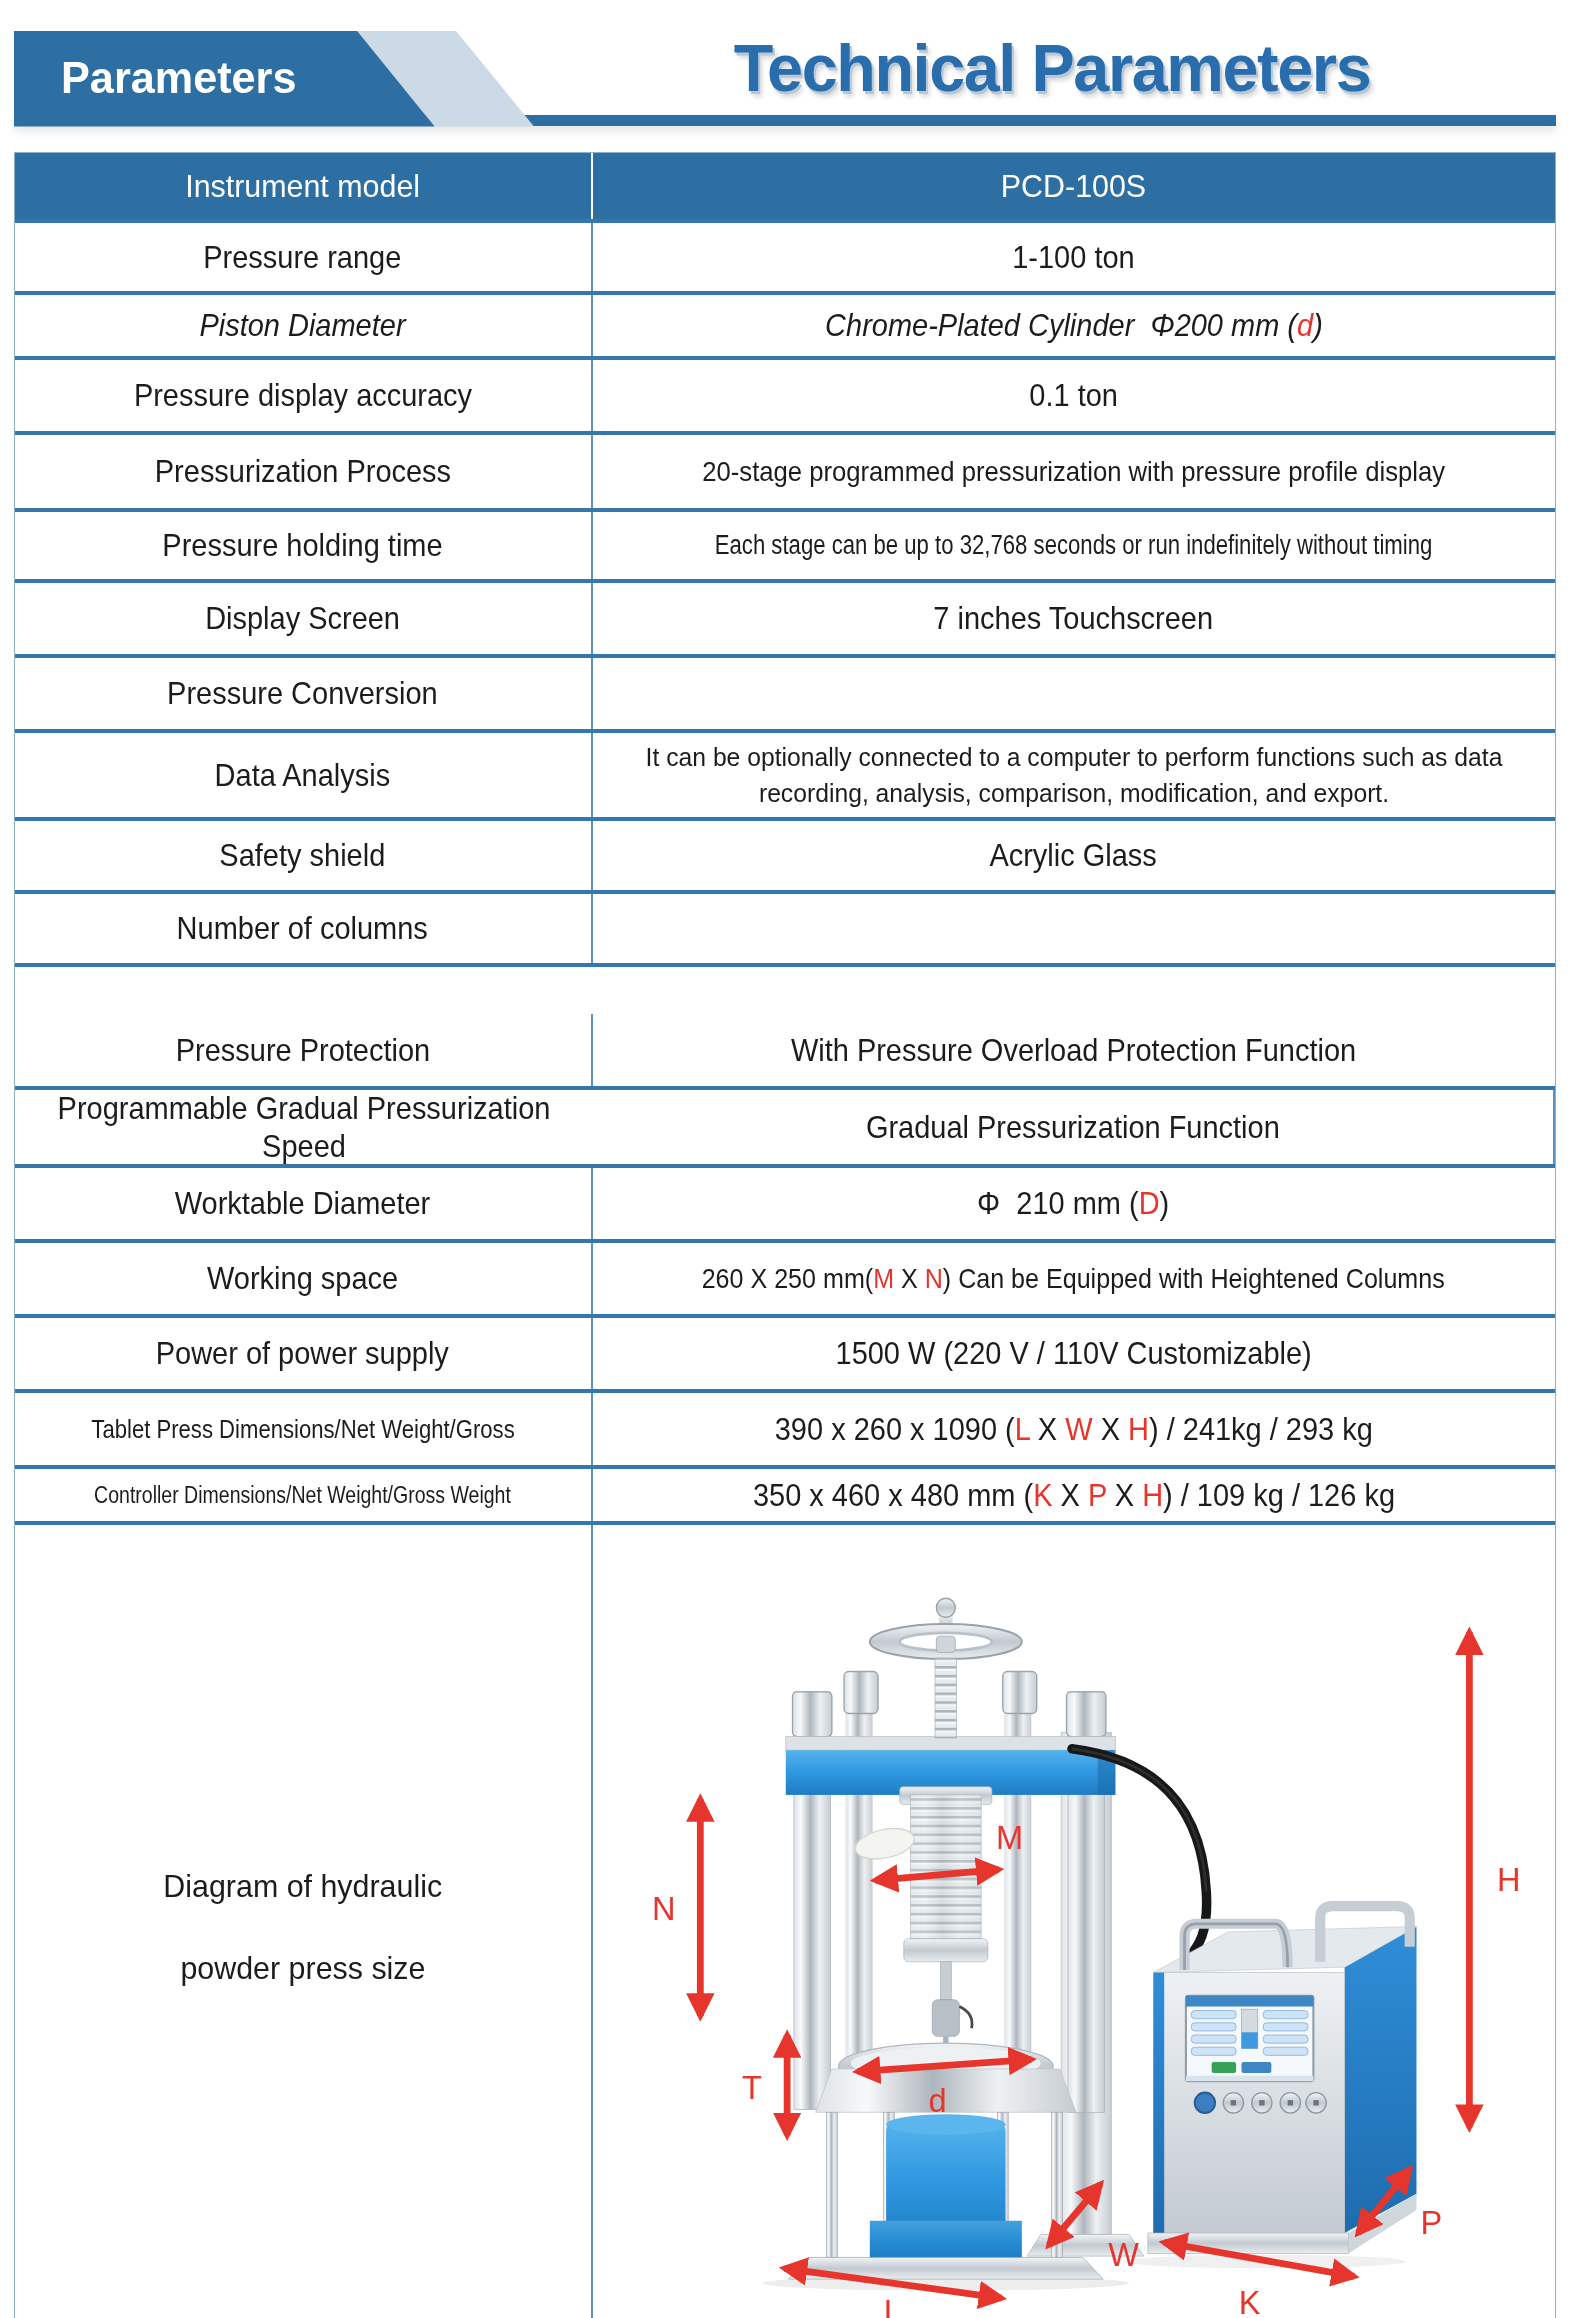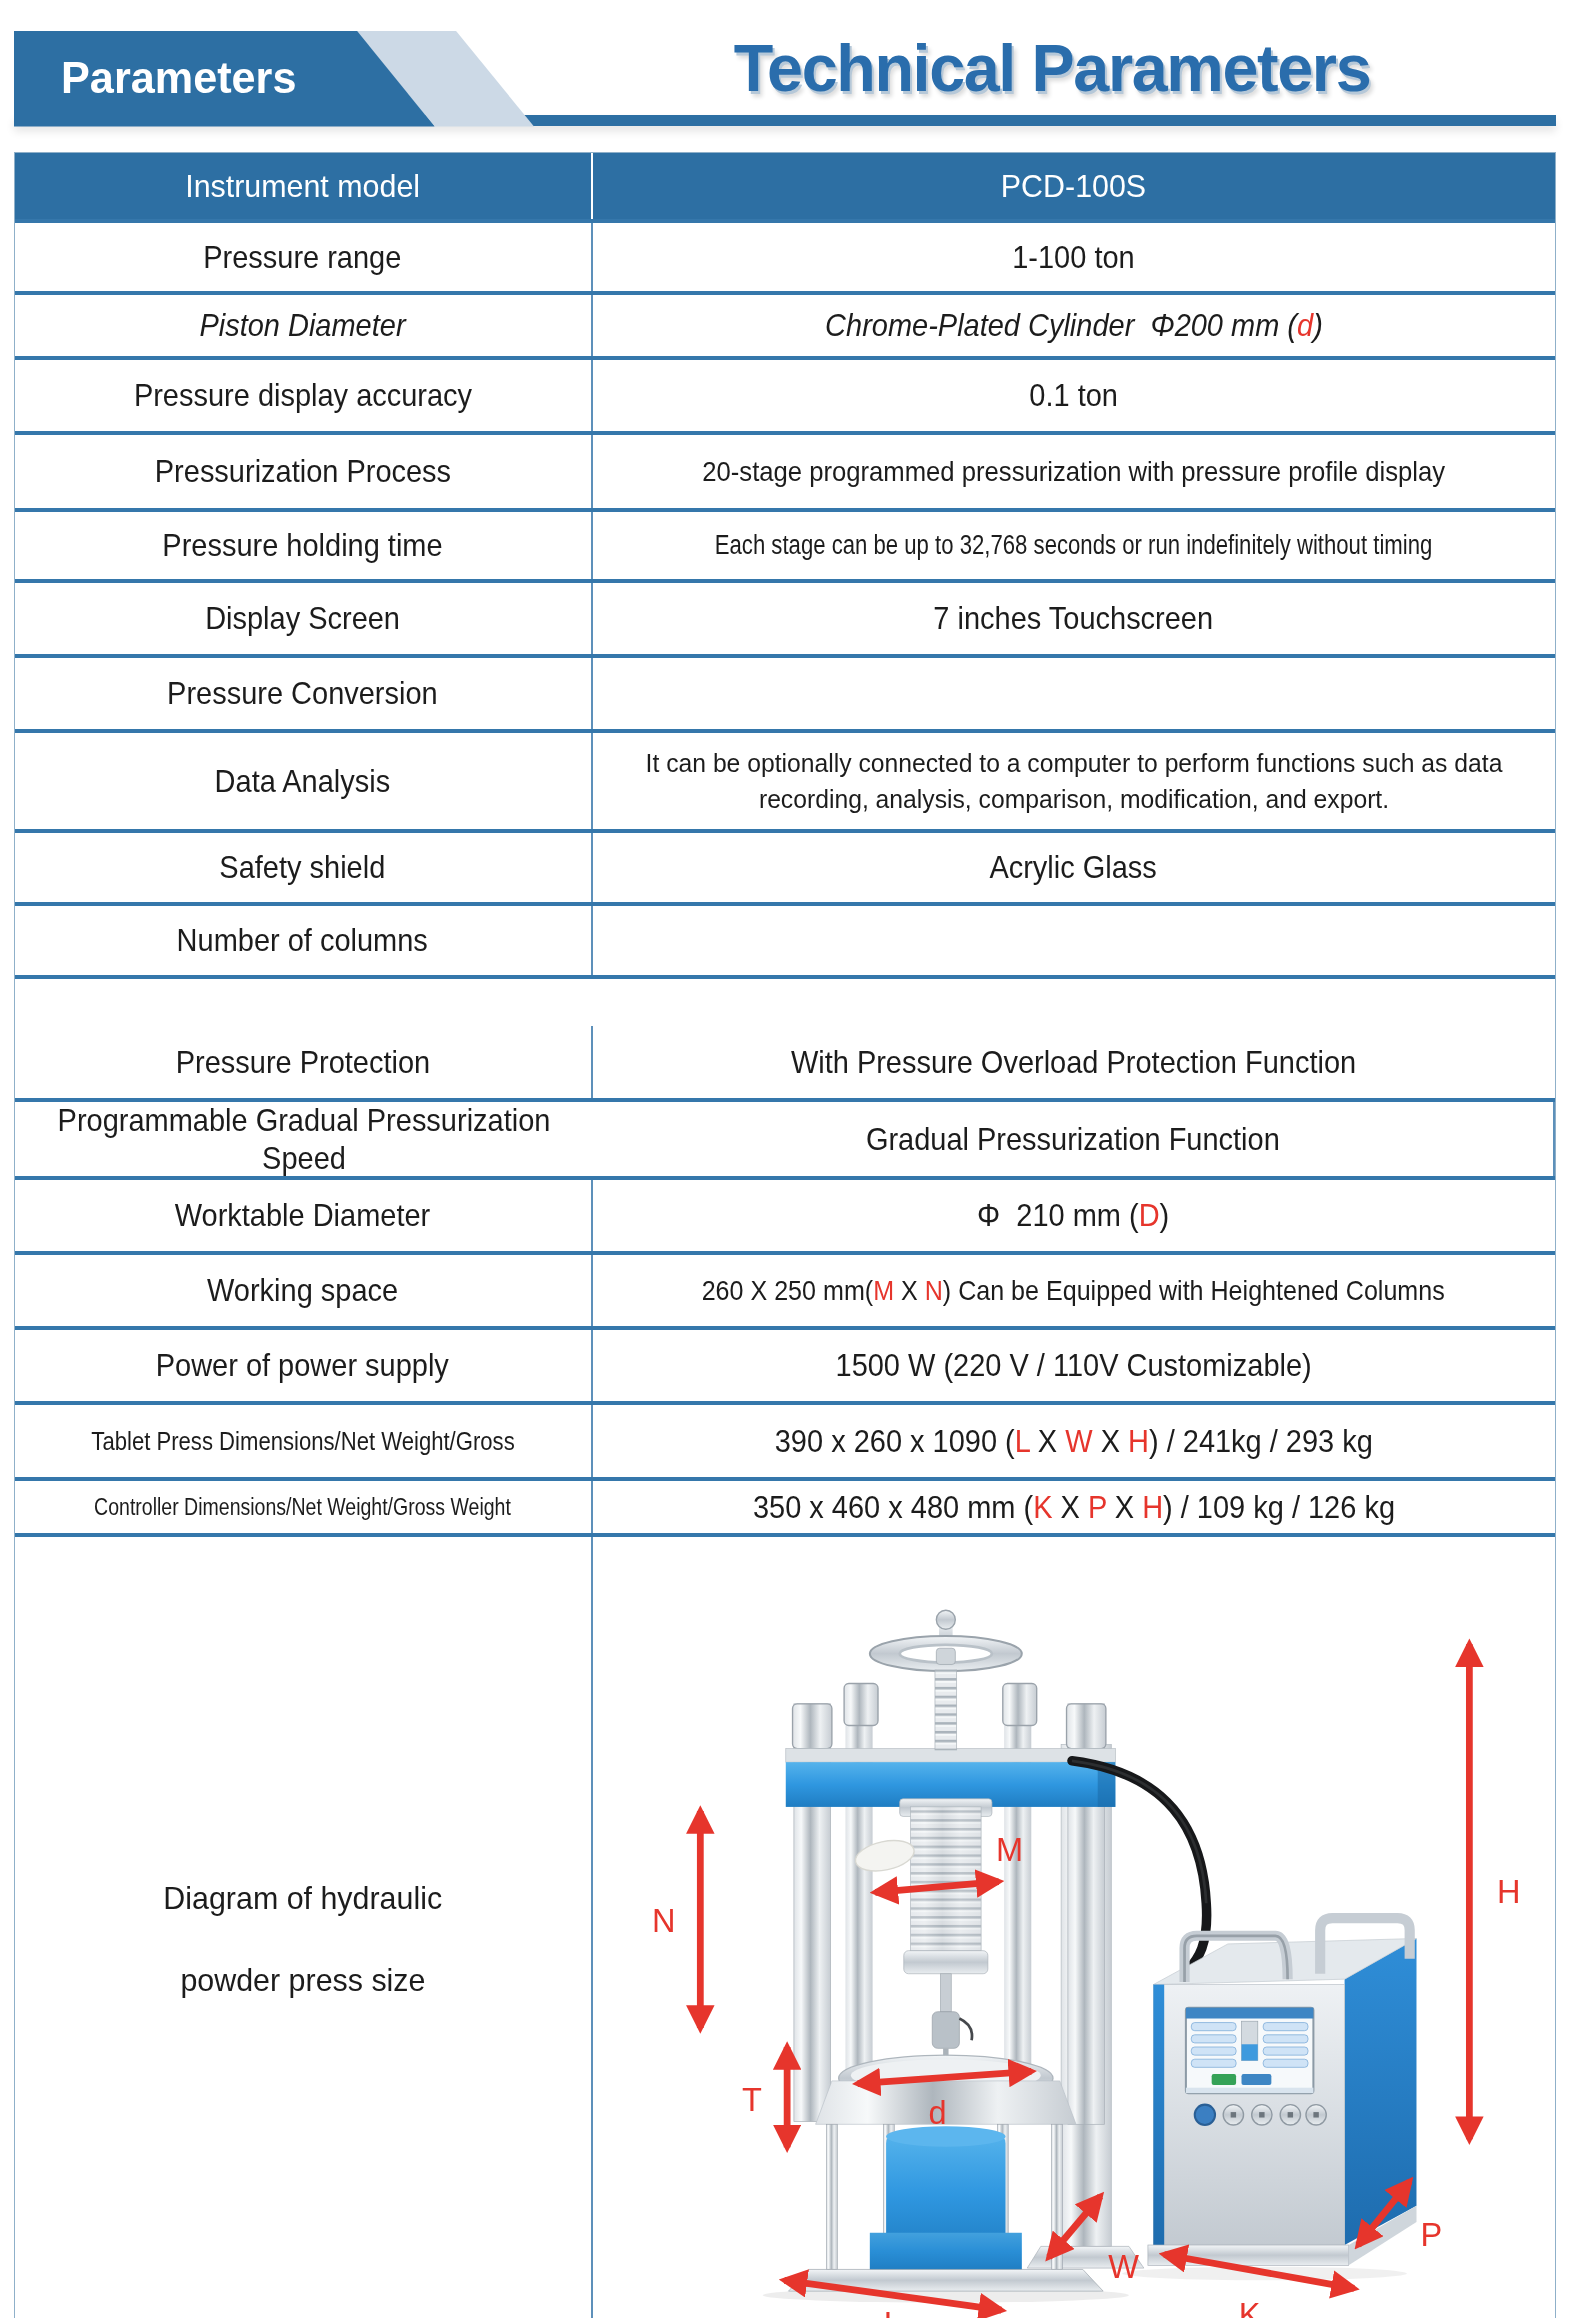--- a/index.html
+++ b/index.html
@@ -126,21 +126,21 @@
         </div>
         <div class="cell cell-value">
           <span class="txt">7 inches Touchscreen</span>
         </div>
       </div>
       <div class="trow" style="height: 75px;">
         <div class="cell cell-label">
           <span class="txt">Pressure Conversion</span>
         </div>
       </div>
-      <div class="trow" style="height: 100px;">
+      <div class="trow" style="height: 88px;">
         <div class="cell cell-label">
           <span class="txt">Data Analysis</span>
         </div>
         <div class="cell cell-value">
           <span class="txt">It can be optionally connected to a computer to perform functions such as data recording, analysis, comparison, modification, and export.</span>
         </div>
       </div>
       <div class="trow" style="height: 73px;">
         <div class="cell cell-label">
           <span class="txt">Safety shield</span>

